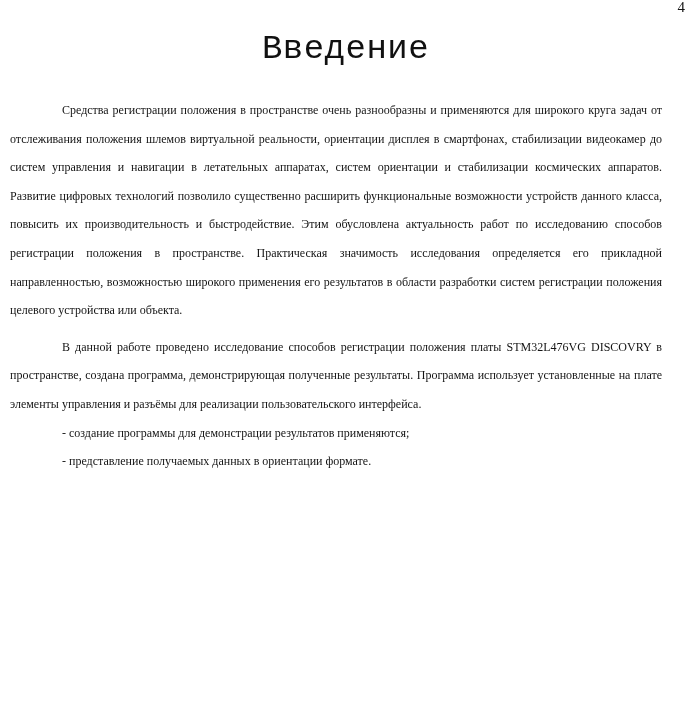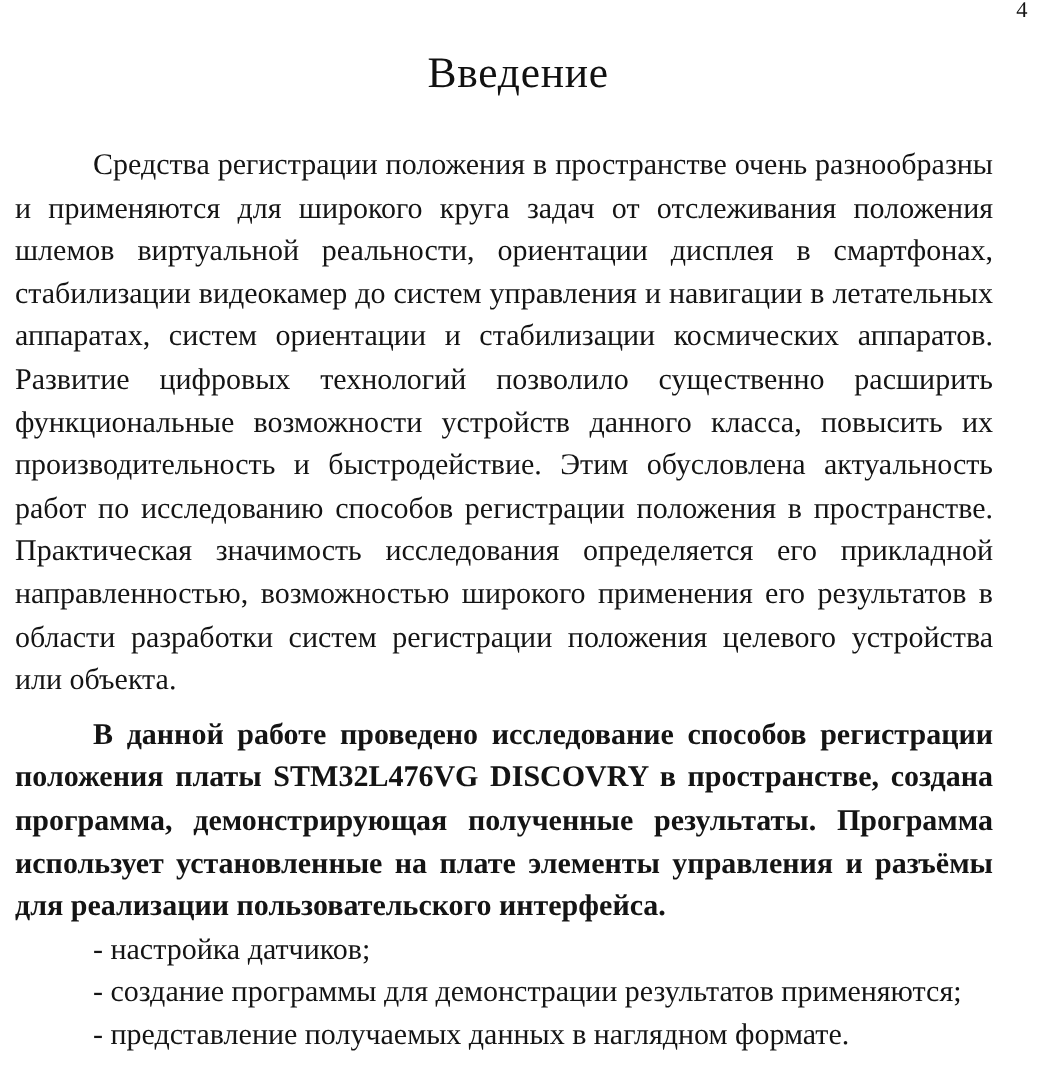--- a/index.html
+++ b/index.html
@@ -20,39 +20,39 @@
     position: absolute;
     top: -3px;
     right: 6px;
     font-size: 15px;
     line-height: 20px;
     color: #141414;
   }
   .doc-title {
     margin: 28px 0 0 0;
     text-align: center;
-    font-family: Liberation Serif, serif;
+    font-family: Liberation Mono, monospace;
     font-weight: 400;
-    font-size: 29px;
+    font-size: 34px;
     line-height: 42px;
     letter-spacing: 0.5px;
     color: #111111;
   }
   .content {
     margin: 0 29px 0 10px;
-    font-size: 20px;
+    font-size: 12px;
     line-height: 28.6px;
   }
   .para {
     margin: 0;
     text-indent: 52px;
     text-align: justify;
   }
   .para-1 { margin-top: 26px; }
-  .para-2 { margin-top: 8px; font-weight: bold; }
+  .para-2 { margin-top: 8px; }
   .para-3 { margin-top: 15px; }
   .task-line {
     text-indent: 52px;
     text-align: left;
   }
 </style>
 </head>
 <body>
 
 <div class="page">
@@ -62,19 +62,18 @@
   <h1 class="doc-title">Введение</h1>
 
   <div class="content">
 
     <p class="para para-1">Средства регистрации положения в пространстве очень разнообразны и применяются для широкого круга задач от отслеживания положения шлемов виртуальной реальности, ориентации дисплея в смартфонах, стабилизации видеокамер до систем управления и навигации в летательных аппаратах, систем ориентации и стабилизации космических аппаратов. Развитие цифровых технологий позволило существенно расширить функциональные возможности устройств данного класса, повысить их производительность и быстродействие. Этим обусловлена актуальность работ по исследованию способов регистрации положения в пространстве. Практическая значимость исследования определяется его прикладной направленностью, возможностью широкого применения его результатов в области разработки систем регистрации положения целевого устройства или объекта.</p>
 
     <p class="para para-2">В данной работе проведено исследование способов регистрации положения платы STM32L476VG DISCOVRY в пространстве, создана программа, демонстрирующая полученные результаты. Программа использует установленные на плате элементы управления и разъёмы для реализации пользовательского интерфейса.</p>
 
 
     <div class="task-list">
-      <div class="task-line">- настройка датчиков;</div>
       <div class="task-line">- создание программы для демонстрации результатов применяются;</div>
-      <div class="task-line">- представление получаемых данных в наглядном формате.</div>
+      <div class="task-line">- представление получаемых данных в ориентации формате.</div>
     </div>
 
   </div>
 </div>
 
 </body></html>

